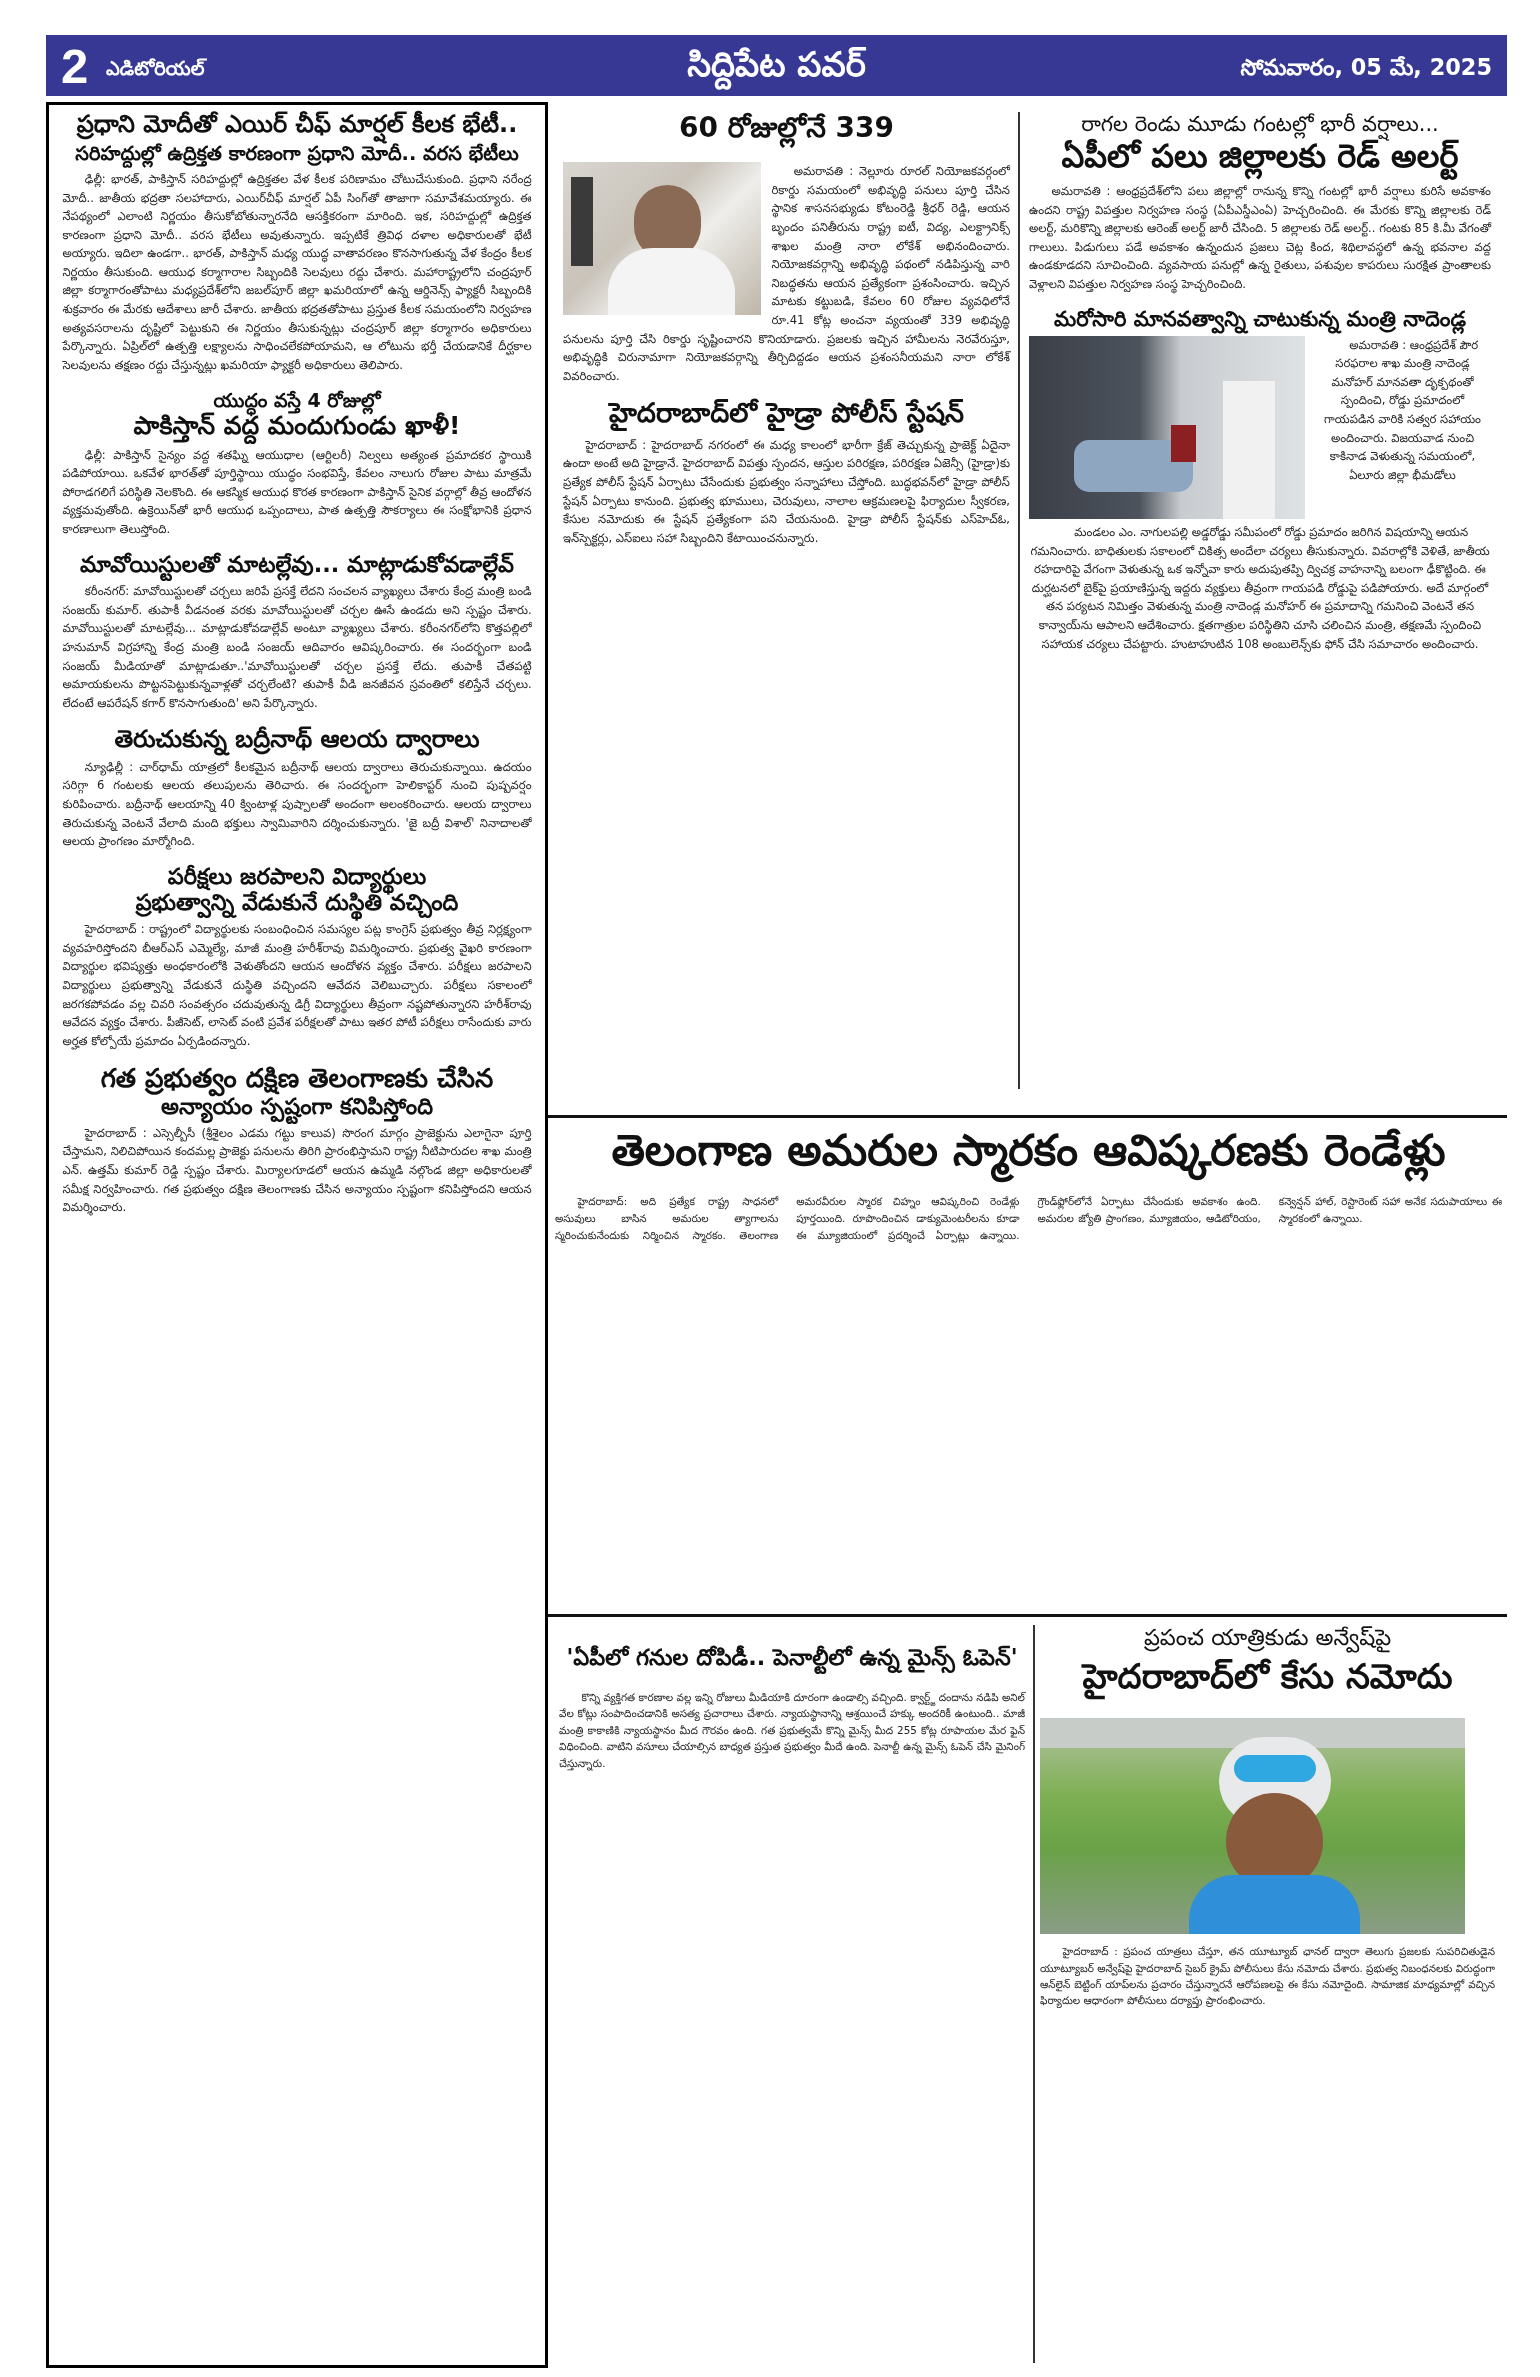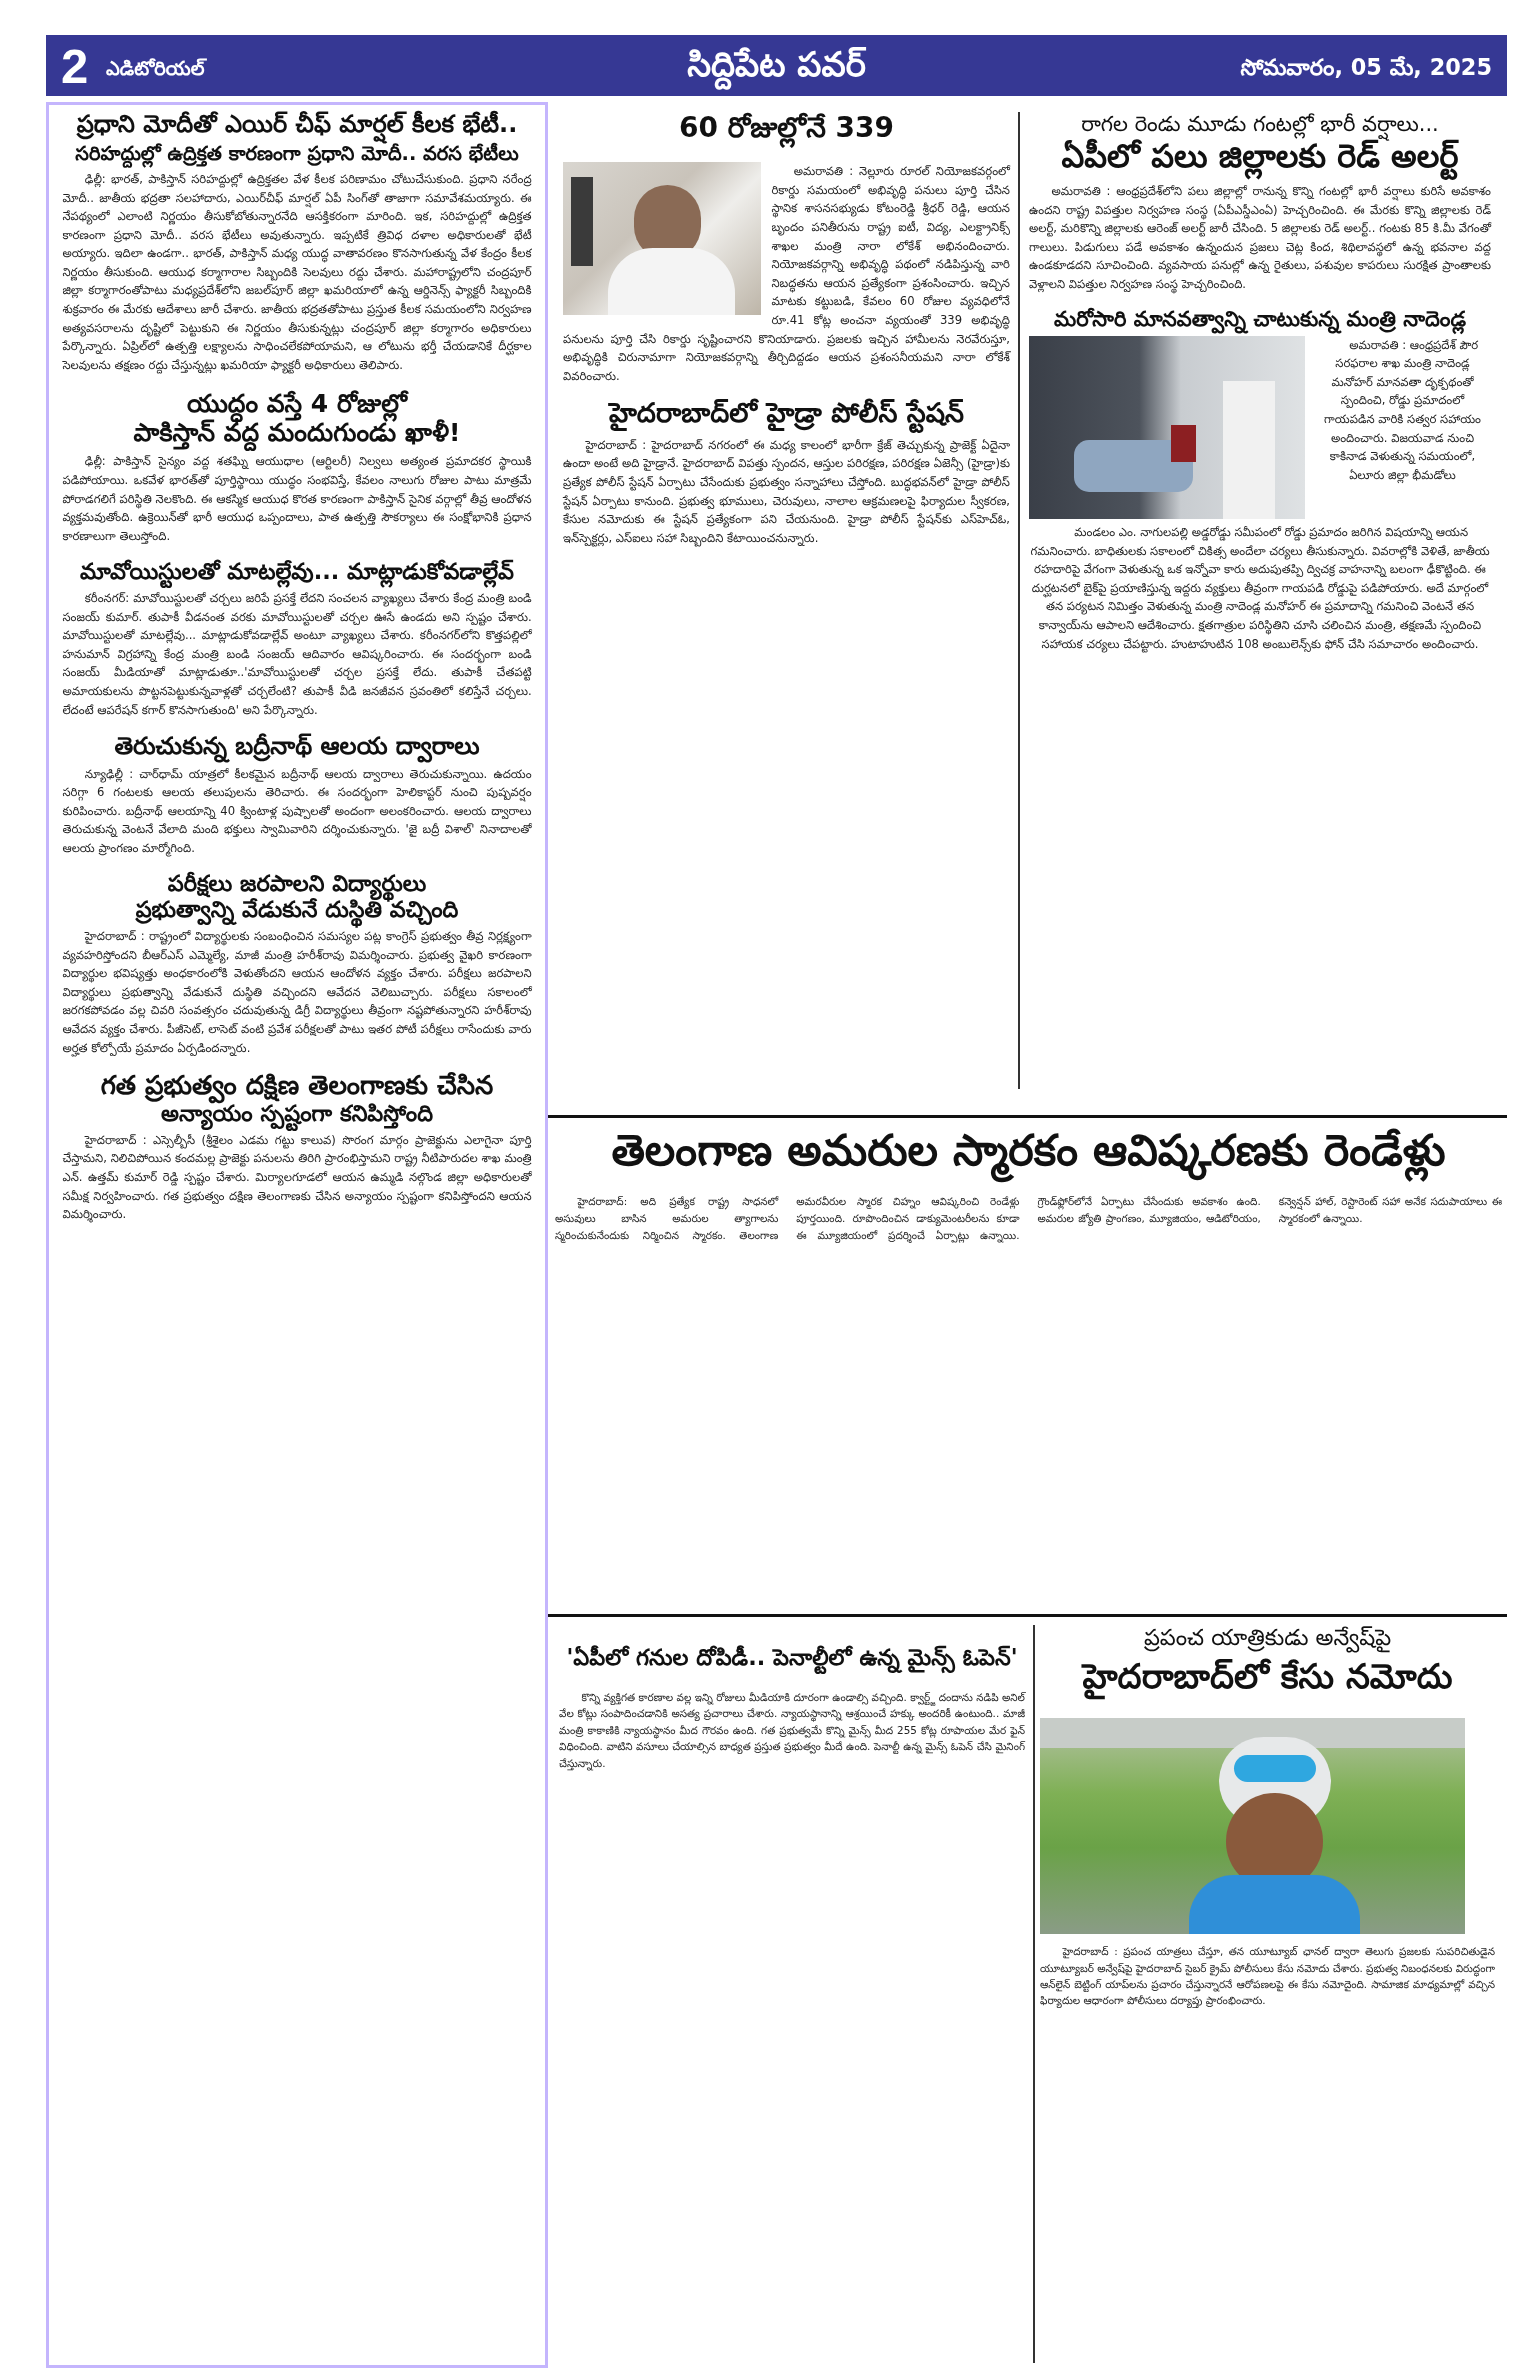--- a/index.html
+++ b/index.html
@@ -3,21 +3,21 @@
 <meta charset="utf-8">
 <style>
   html,body{margin:0;padding:0;background:#ffffff;}
   body{width:1541px;height:2377px;position:relative;overflow:hidden;font-family:"DejaVu Sans",sans-serif;color:#111;}
   .masthead{position:absolute;left:46px;top:35px;width:1461px;height:61px;background:#363894;color:#fff;}
   .masthead .pg{position:absolute;left:15px;top:4.5px;font-family:"Liberation Sans",sans-serif;font-weight:bold;font-size:49px;line-height:52px;}
   .masthead .sec{position:absolute;left:60px;top:22.4px;font-size:19.4px;font-weight:bold;}
   .masthead .title{position:absolute;left:0;right:0;top:9px;text-align:center;font-size:34px;font-weight:bold;}
   .masthead .date{position:absolute;right:15px;top:19.4px;font-size:22.4px;font-weight:bold;}
   .col{position:absolute;}
-  .boxed{border:3px solid #c4b5fd;box-sizing:border-box;}
+  .boxed{border:3px solid #000000;box-sizing:border-box;}
   .hl{font-weight:bold;text-align:center;line-height:1.15;margin:0;}
   .body{font-family:"DejaVu Sans",sans-serif;font-size:11.6px;line-height:18.6px;text-align:justify;margin:0;color:#222;}
   .body::first-letter{margin-left:22.4px;}
   .photo{position:absolute;overflow:hidden;}
   .vline{position:absolute;width:1.5px;background:#333;}
   .hline{position:absolute;height:3px;background:#111;}
   .quote-hl{font-weight:bold;font-size:22.4px;line-height:1.2;text-align:center;}
 </style>
 </head>
 <body>
@@ -29,21 +29,21 @@
   <span class="date">సోమవారం, 05 మే, 2025</span>
 </div>
 
 <div class="col boxed" style="left:46px;top:102px;width:502px;height:2266px;padding:6px 13.4px;">
   <div>
     <h2 class="hl" style="font-size:24px;">ప్రధాని మోదీతో ఎయిర్ చీఫ్ మార్షల్ కీలక భేటీ..</h2>
     <h3 class="hl" style="font-size:19.4px;margin-top:4.5px;">సరిహద్దుల్లో ఉద్రిక్తత కారణంగా ప్రధాని మోదీ.. వరస భేటీలు</h3>
     <p class="body" style="margin-top:4.5px;">ఢిల్లీ: భారత్, పాకిస్తాన్ సరిహద్దుల్లో ఉద్రిక్తతల వేళ కీలక పరిణామం చోటుచేసుకుంది. ప్రధాని నరేంద్ర మోదీ.. జాతీయ భద్రతా సలహాదారు, ఎయిర్‌చీఫ్ మార్షల్ ఏపీ సింగ్‌తో తాజాగా సమావేశమయ్యారు. ఈ నేపథ్యంలో ఎలాంటి నిర్ణయం తీసుకోబోతున్నారనేది ఆసక్తికరంగా మారింది. ఇక, సరిహద్దుల్లో ఉద్రిక్తత కారణంగా ప్రధాని మోదీ.. వరస భేటీలు అవుతున్నారు. ఇప్పటికే త్రివిధ దళాల అధికారులతో భేటీ అయ్యారు. ఇదిలా ఉండగా.. భారత్, పాకిస్తాన్ మధ్య యుద్ధ వాతావరణం కొనసాగుతున్న వేళ కేంద్రం కీలక నిర్ణయం తీసుకుంది. ఆయుధ కర్మాగారాల సిబ్బందికి సెలవులు రద్దు చేశారు. మహారాష్ట్రలోని చంద్రపూర్ జిల్లా కర్మాగారంతోపాటు మధ్యప్రదేశ్‌లోని జబల్‌పూర్ జిల్లా ఖమరియాలో ఉన్న ఆర్డినెన్స్ ఫ్యాక్టరీ సిబ్బందికి శుక్రవారం ఈ మేరకు ఆదేశాలు జారీ చేశారు. జాతీయ భద్రతతోపాటు ప్రస్తుత కీలక సమయంలోని నిర్వహణ అత్యవసరాలను దృష్టిలో పెట్టుకుని ఈ నిర్ణయం తీసుకున్నట్లు చంద్రపూర్ జిల్లా కర్మాగారం అధికారులు పేర్కొన్నారు. ఏప్రిల్‌లో ఉత్పత్తి లక్ష్యాలను సాధించలేకపోయామని, ఆ లోటును భర్తీ చేయడానికే దీర్ఘకాల సెలవులను తక్షణం రద్దు చేస్తున్నట్లు ఖమరియా ఫ్యాక్టరీ అధికారులు తెలిపారు.</p>
   </div>
   <div style="margin-top:13.4px;">
-    <h2 class="hl" style="font-size:25px;margin-top:16px;">యుద్ధం వస్తే 4 రోజుల్లో</h2>
+    <h2 class="hl" style="font-size:19px;margin-top:16px;">యుద్ధం వస్తే 4 రోజుల్లో</h2>
     <h2 class="hl" style="font-size:25px;">పాకిస్తాన్ వద్ద మందుగుండు ఖాళీ!</h2>
     <p class="body" style="margin-top:4.5px;">ఢిల్లీ: పాకిస్తాన్ సైన్యం వద్ద శతఘ్ని ఆయుధాల (ఆర్టిలరీ) నిల్వలు అత్యంత ప్రమాదకర స్థాయికి పడిపోయాయి. ఒకవేళ భారత్‌తో పూర్తిస్థాయి యుద్ధం సంభవిస్తే, కేవలం నాలుగు రోజుల పాటు మాత్రమే పోరాడగలిగే పరిస్థితి నెలకొంది. ఈ ఆకస్మిక ఆయుధ కొరత కారణంగా పాకిస్తాన్ సైనిక వర్గాల్లో తీవ్ర ఆందోళన వ్యక్తమవుతోంది. ఉక్రెయిన్‌తో భారీ ఆయుధ ఒప్పందాలు, పాత ఉత్పత్తి సౌకర్యాలు ఈ సంక్షోభానికి ప్రధాన కారణాలుగా తెలుస్తోంది.</p>
   </div>
   <div style="margin-top:13.4px;">
     <h2 class="hl" style="font-size:22.4px;">మావోయిస్టులతో మాటల్లేవు... మాట్లాడుకోవడాల్లేవ్</h2>
     <p class="body" style="margin-top:4.5px;">కరీంనగర్: మావోయిస్టులతో చర్చలు జరిపే ప్రసక్తే లేదని సంచలన వ్యాఖ్యలు చేశారు కేంద్ర మంత్రి బండి సంజయ్ కుమార్. తుపాకీ వీడనంత వరకు మావోయిస్టులతో చర్చల ఊసే ఉండదు అని స్పష్టం చేశారు. మావోయిస్టులతో మాటల్లేవు... మాట్లాడుకోవడాల్లేవ్ అంటూ వ్యాఖ్యలు చేశారు. కరీంనగర్‌లోని కొత్తపల్లిలో హనుమాన్ విగ్రహాన్ని కేంద్ర మంత్రి బండి సంజయ్ ఆదివారం ఆవిష్కరించారు. ఈ సందర్భంగా బండి సంజయ్ మీడియాతో మాట్లాడుతూ..'మావోయిస్టులతో చర్చల ప్రసక్తే లేదు. తుపాకీ చేతపట్టి అమాయకులను పొట్టనపెట్టుకున్నవాళ్లతో చర్చలేంటి? తుపాకీ వీడి జనజీవన స్రవంతిలో కలిస్తేనే చర్చలు. లేదంటే ఆపరేషన్ కగార్ కొనసాగుతుంది' అని పేర్కొన్నారు.</p>
   </div>
   <div style="margin-top:13.4px;">
     <h2 class="hl" style="font-size:24px;">తెరుచుకున్న బద్రీనాథ్ ఆలయ ద్వారాలు</h2>
     <p class="body" style="margin-top:4.5px;">న్యూఢిల్లీ : చార్‌ధామ్ యాత్రలో కీలకమైన బద్రీనాథ్ ఆలయ ద్వారాలు తెరుచుకున్నాయి. ఉదయం సరిగ్గా 6 గంటలకు ఆలయ తలుపులను తెరిచారు. ఈ సందర్భంగా హెలికాప్టర్ నుంచి పుష్పవర్షం కురిపించారు. బద్రీనాథ్ ఆలయాన్ని 40 క్వింటాళ్ల పుష్పాలతో అందంగా అలంకరించారు. ఆలయ ద్వారాలు తెరుచుకున్న వెంటనే వేలాది మంది భక్తులు స్వామివారిని దర్శించుకున్నారు. 'జై బద్రీ విశాల్' నినాదాలతో ఆలయ ప్రాంగణం మార్మోగింది.</p>

